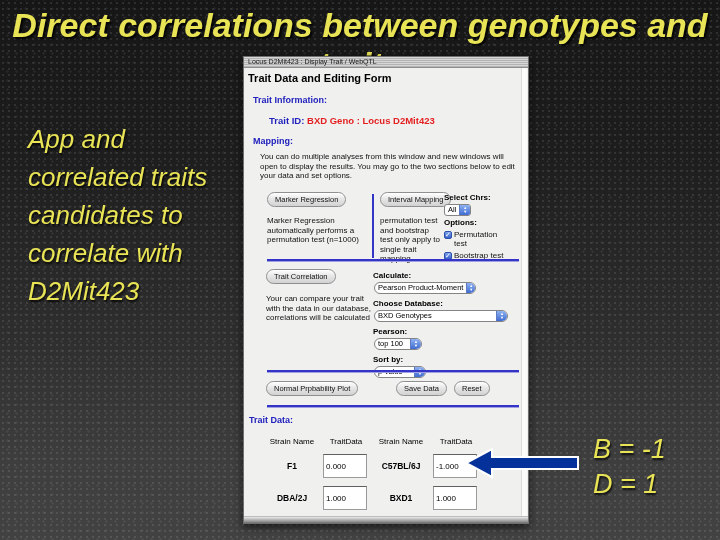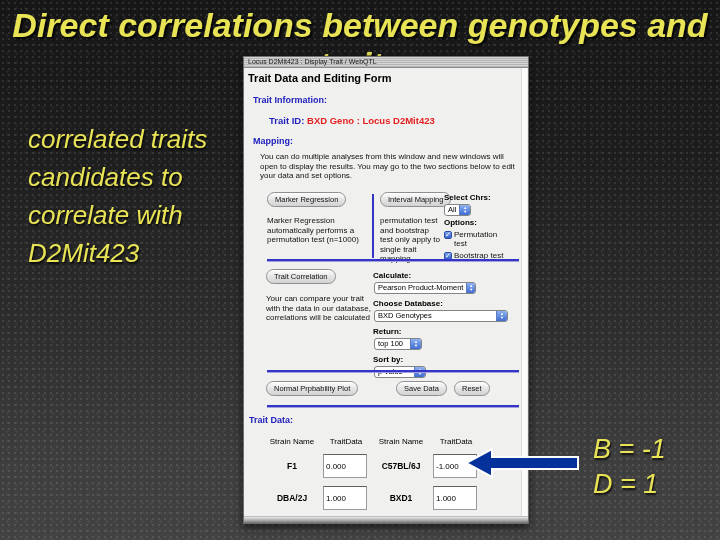--- a/index.html
+++ b/index.html
@@ -72,21 +72,21 @@
   #col-chrs{left:200px;top:125px;width:80px;}
   .lbl{font-weight:bold;font-size:8px;color:#000;}
   .hr-blue{height:2px;background:#3434c6;box-shadow:0 1px 0 #9f9fe2;}
   #hr1{left:23px;top:191px;width:252px;}
   #hr2{left:23px;top:302px;width:252px;}
   #hr3{left:23px;top:337px;width:252px;}
   #corr-left{left:22px;top:201px;width:106px;}
   #corr-left .desc{margin-top:10px;line-height:9.5px;}
   #corr-right{left:129px;top:200px;width:152px;}
   #corr-right .lbl{display:block;margin-top:3px;}
-  #corr-right .sel{margin:2px 0 2px 1px;}
+  #corr-right .sel{margin:2px 0 2px 1px;border-radius:6px;}
   #btn-normal{left:22px;top:313px;}
   #btn-save{left:152px;top:313px;}
   #btn-reset{left:210px;top:313px;}
   #trait-data-heading{left:5px;top:347px;font-size:9px;}
   
   .btn{
     display:inline-block;padding:2px 7px;font-size:7.5px;color:#111;
     background:linear-gradient(180deg,#ffffff,#e7e7e7 45%,#d2d2d2);
     border:1px solid #8f8f8f;border-radius:8px;white-space:nowrap;
     box-shadow:inset 0 1px 0 #fff;
@@ -127,20 +127,21 @@
   #callout-arrow{position:absolute;left:463px;top:446px;}
 </style>
 </head>
 <body>
 
 <div id="slide">
 
   <div id="title" class="yellow">Direct correlations between genotypes and traits</div>
 
   <div id="side-note" class="yellow">
+    <span>App and</span>
     <span>correlated traits</span>
     <span>candidates to</span>
     <span>correlate with</span>
     <span>D2Mit423</span>
   </div>
 
   <div id="win">
     <div id="win-titlebar">Locus D2Mit423 : Display Trait / WebQTL</div>
 
     <div id="win-content">
@@ -206,21 +207,21 @@
             </span>
         </span>
         <span class="lbl">Choose Database:</span>
         <span class="sel" style="width:134px;">
           <span class="sel-t">BXD Genotypes</span>
           <span class="sel-btn">
               <i>▲</i>
               <i>▼</i>
             </span>
         </span>
-        <span class="lbl">Return:</span>
+        <span class="lbl">Pearson:</span>
         <span class="sel" style="width:48px;">
           <span class="sel-t">top 100</span>
           <span class="sel-btn">
               <i>▲</i>
               <i>▼</i>
             </span>
         </span>
         <span class="lbl">Sort by:</span>
         <span class="sel" style="width:52px;">
           <span class="sel-t">p-value</span>

